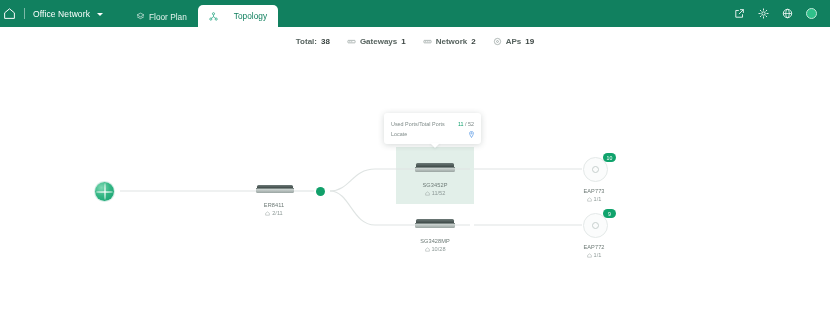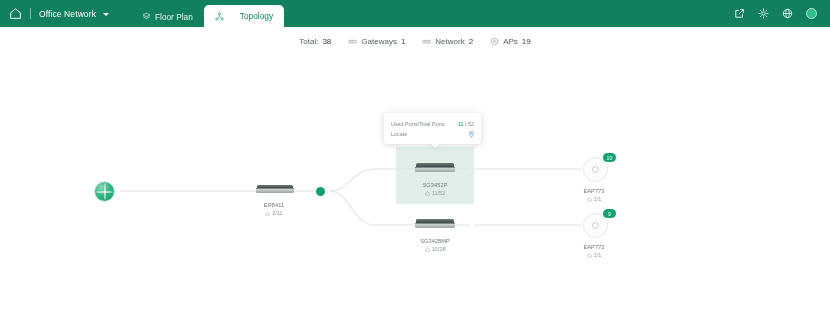--- a/index.html
+++ b/index.html
@@ -18,21 +18,21 @@
   
   .topbar {
     position: absolute; left: 0; top: 0;
     width: 830px; height: 27px;
     background: #11805f;
     display: flex; align-items: flex-end;
   }
   .tb-left {
     display: flex; align-items: center;
     height: 27px;
-    padding-left: 9px;
+    padding-left: 3px;
     gap: 6px;
   }
   .home-ico { width: 13px; height: 13px; display: block; }
   .tb-div {
     width: 1px; height: 11px; background: rgba(255,255,255,.45);
     margin: 0 2px;
   }
   .net-name {
     color: #ffffff; font-size: 8.5px; letter-spacing: .1px;
     white-space: nowrap;
@@ -70,21 +70,21 @@
   }
 
   
   .stats {
     position: absolute; top: 33px; left: 0;
     width: 830px; height: 16px;
     display: flex; align-items: center; justify-content: center;
     gap: 17px;
     font-size: 8px; color: #5a6a66;
   }
-  .stat { display: flex; align-items: center; gap: 4px; white-space: nowrap; }
+  .stat { display: flex; align-items: center; gap: 4px; white-space: nowrap; font-weight: bold; }
   .stat .lbl { color:#57635f; }
   .stat .val { color:#3b4542; }
   .stat svg { display:block; }
 
   
   .canvas { position: absolute; top: 49px; left:0; width: 830px; height: 274px; background: #fff; }
   .links { position:absolute; left:0; top:0; width:830px; height:274px; }
 
   
   .sel-box {

